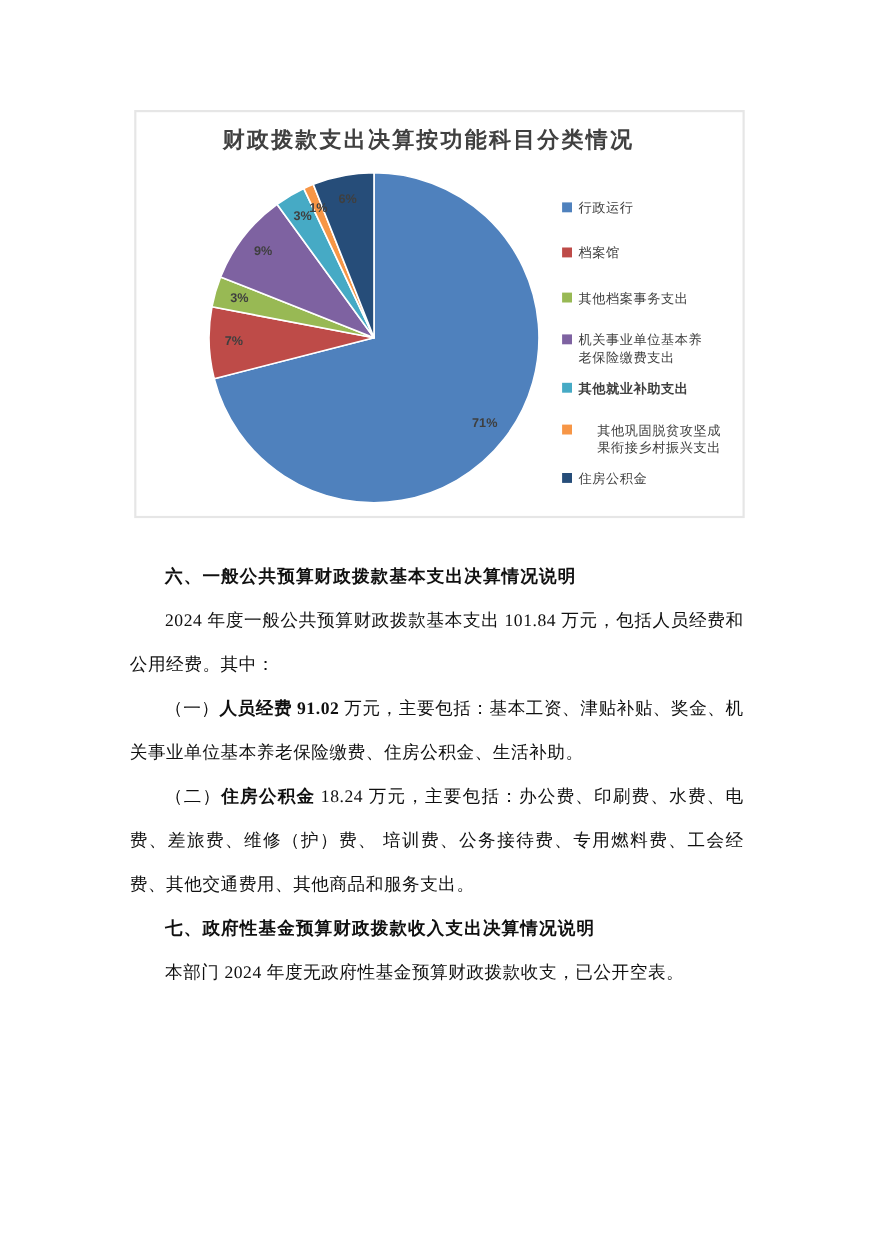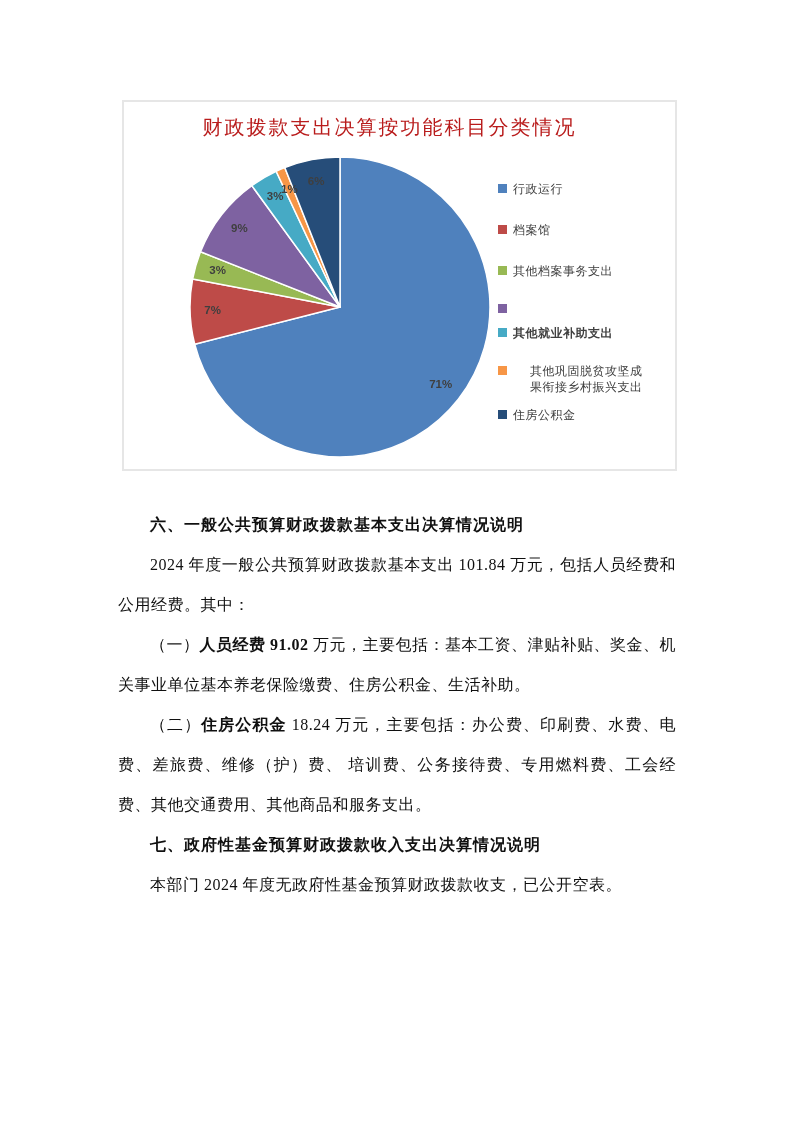--- a/index.html
+++ b/index.html
@@ -14,31 +14,31 @@
   .chart-box{
     position:absolute;left:122px;top:100px;
     width:551px;height:367px;
     border:2px solid #e6e6e6;
     background:#ffffff;
   }
   .chart-title{
     position:absolute;left:0;top:12px;width:531px;
     text-align:center;
     font-family:"Liberation Sans",sans-serif;
-    font-weight:normal;font-size:20px;letter-spacing:2px;
-    color:#b91c1c;
+    font-weight:bold;font-size:20px;letter-spacing:2px;
+    color:#404040;
   }
   .pie-svg{position:absolute;left:56px;top:45px;width:320px;height:320px;}
   .pie-label{
     font-family:"Liberation Sans",sans-serif;
     font-size:11.5px;font-weight:600;fill:#3f3f3f;
     text-anchor:middle;dominant-baseline:middle;
   }
   .legend{
-    position:absolute;left:374px;top:79px;width:155px;
+    position:absolute;left:387px;top:79px;width:155px;
     display:flex;flex-direction:column;
     font-family:"Liberation Sans",sans-serif;
   }
   .legend-item{display:flex;align-items:flex-start;}
   .legend-item:nth-child(2){margin-top:25px;}
   .legend-item:nth-child(3){margin-top:25px;}
   .legend-item:nth-child(4){margin-top:22px;}
   .legend-item:nth-child(5){margin-top:12px;font-weight:bold;}
   .legend-item:nth-child(6){margin-top:22px;gap:17px;}
   .legend-item:nth-child(7){margin-top:12px;}
@@ -90,20 +90,22 @@
         <div class="legend-item">
           <span class="legend-swatch" style="background: rgb(190, 75, 72);"></span>
           <span class="legend-label">档案馆</span>
         </div>
         <div class="legend-item">
           <span class="legend-swatch" style="background: rgb(152, 185, 84);"></span>
           <span class="legend-label">其他档案事务支出</span>
         </div>
         <div class="legend-item">
           <span class="legend-swatch" style="background: rgb(126, 98, 161);"></span>
+          <span class="legend-label">机关事业单位基本养
+老保险缴费支出</span>
         </div>
         <div class="legend-item">
           <span class="legend-swatch" style="background: rgb(70, 170, 197);"></span>
           <span class="legend-label">其他就业补助支出</span>
         </div>
         <div class="legend-item">
           <span class="legend-swatch" style="background: rgb(247, 150, 70);"></span>
           <span class="legend-label">其他巩固脱贫攻坚成
 果衔接乡村振兴支出</span>
         </div>

